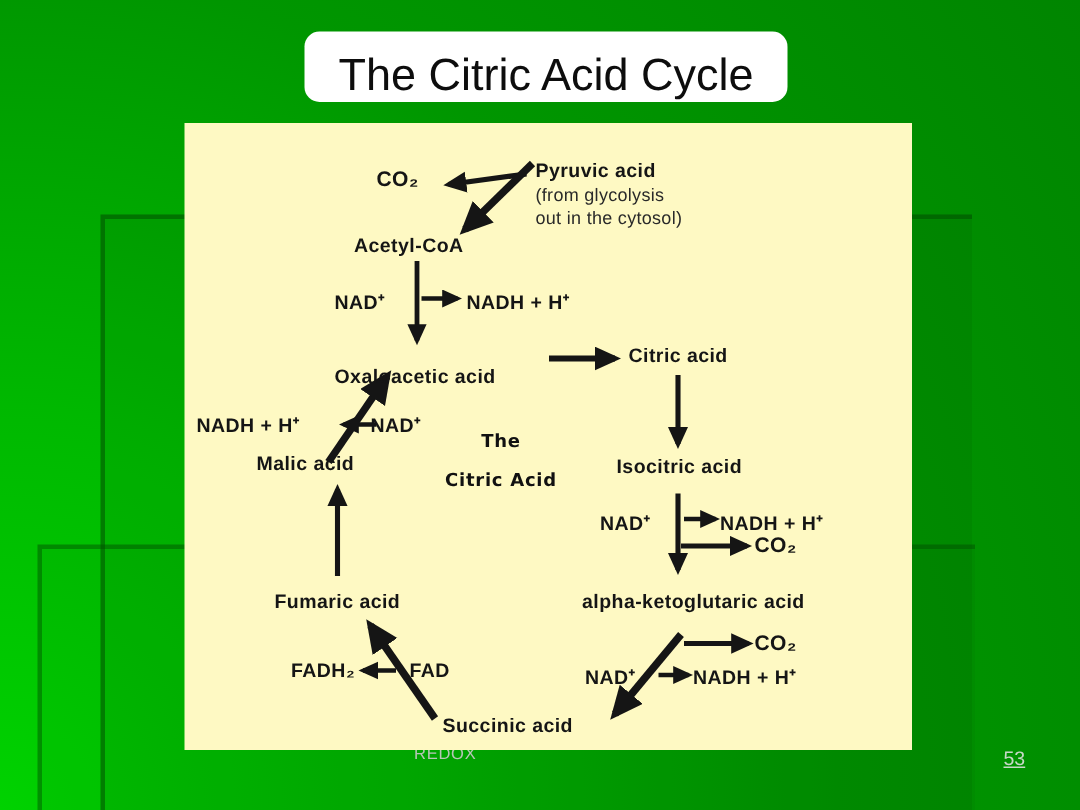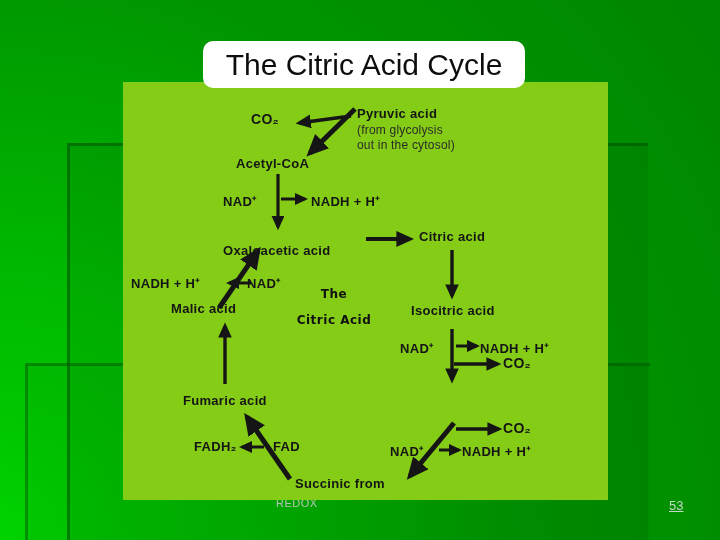--- a/index.html
+++ b/index.html
@@ -25,28 +25,28 @@
     position:absolute;left:276px;top:497px;z-index:1;
     color:#b7c6b7;font-size:11px;letter-spacing:0.5px;
   }
   #page-number{
     position:absolute;left:669px;top:498px;z-index:1;
     color:#c6d9c6;font-size:13px;text-decoration:underline;
   }
   #title-box{
     position:absolute;left:203px;top:21px;width:322px;height:47px;z-index:3;
     background:#ffffff;border-radius:10px;
-    display:flex;align-items:center;justify-content:center;margin-top:20px;
+    display:flex;align-items:flex-end;justify-content:center;
   }
   #title-box .title{
     font-size:30px;color:#0d0d0d;white-space:nowrap;
   }
   #diagram-box{
     position:absolute;left:123px;top:82px;width:485px;height:418px;z-index:2;
-    background:#84cc16;
+    background:#fef9c3;
   }
   #arrow-layer{position:absolute;left:0;top:0;width:485px;height:418px;}
   .lbl{
     position:absolute;white-space:nowrap;color:#151515;
     font-weight:bold;font-size:13px;letter-spacing:0.3px;
   }
   .lbl.big{font-size:14px;}
   .lbl.note{font-weight:normal;font-size:12px;letter-spacing:0.2px;color:#2a2a2a;}
   #center-label{
     position:absolute;left:125px;top:199px;width:172px;text-align:center;
@@ -112,20 +112,21 @@
 
   <div id="center-label">
     <div>The</div>
     <div>Citric Acid</div>
   </div>
 
   <div class="lbl" style="left:277px;top:257px;">NAD⁺</div>
   <div class="lbl" style="left:357px;top:257px;">NADH + H⁺</div>
   <div class="lbl big" style="left:380px;top:273px;">CO₂</div>
   <div class="lbl" style="left:60px;top:311px;">Fumaric acid</div>
+  <div class="lbl" style="left:265px;top:311px;">alpha-ketoglutaric acid</div>
   <div class="lbl big" style="left:380px;top:338px;">CO₂</div>
   <div class="lbl" style="left:267px;top:360px;">NAD⁺</div>
   <div class="lbl" style="left:339px;top:360px;">NADH + H⁺</div>
   <div class="lbl" style="left:71px;top:357px;text-align:right;">FADH₂</div>
   <div class="lbl" style="left:150px;top:357px;">FAD</div>
-  <div class="lbl" style="left:172px;top:394px;">Succinic from</div>
+  <div class="lbl" style="left:172px;top:394px;">Succinic acid</div>
 
 </div>
 
 </body></html>

